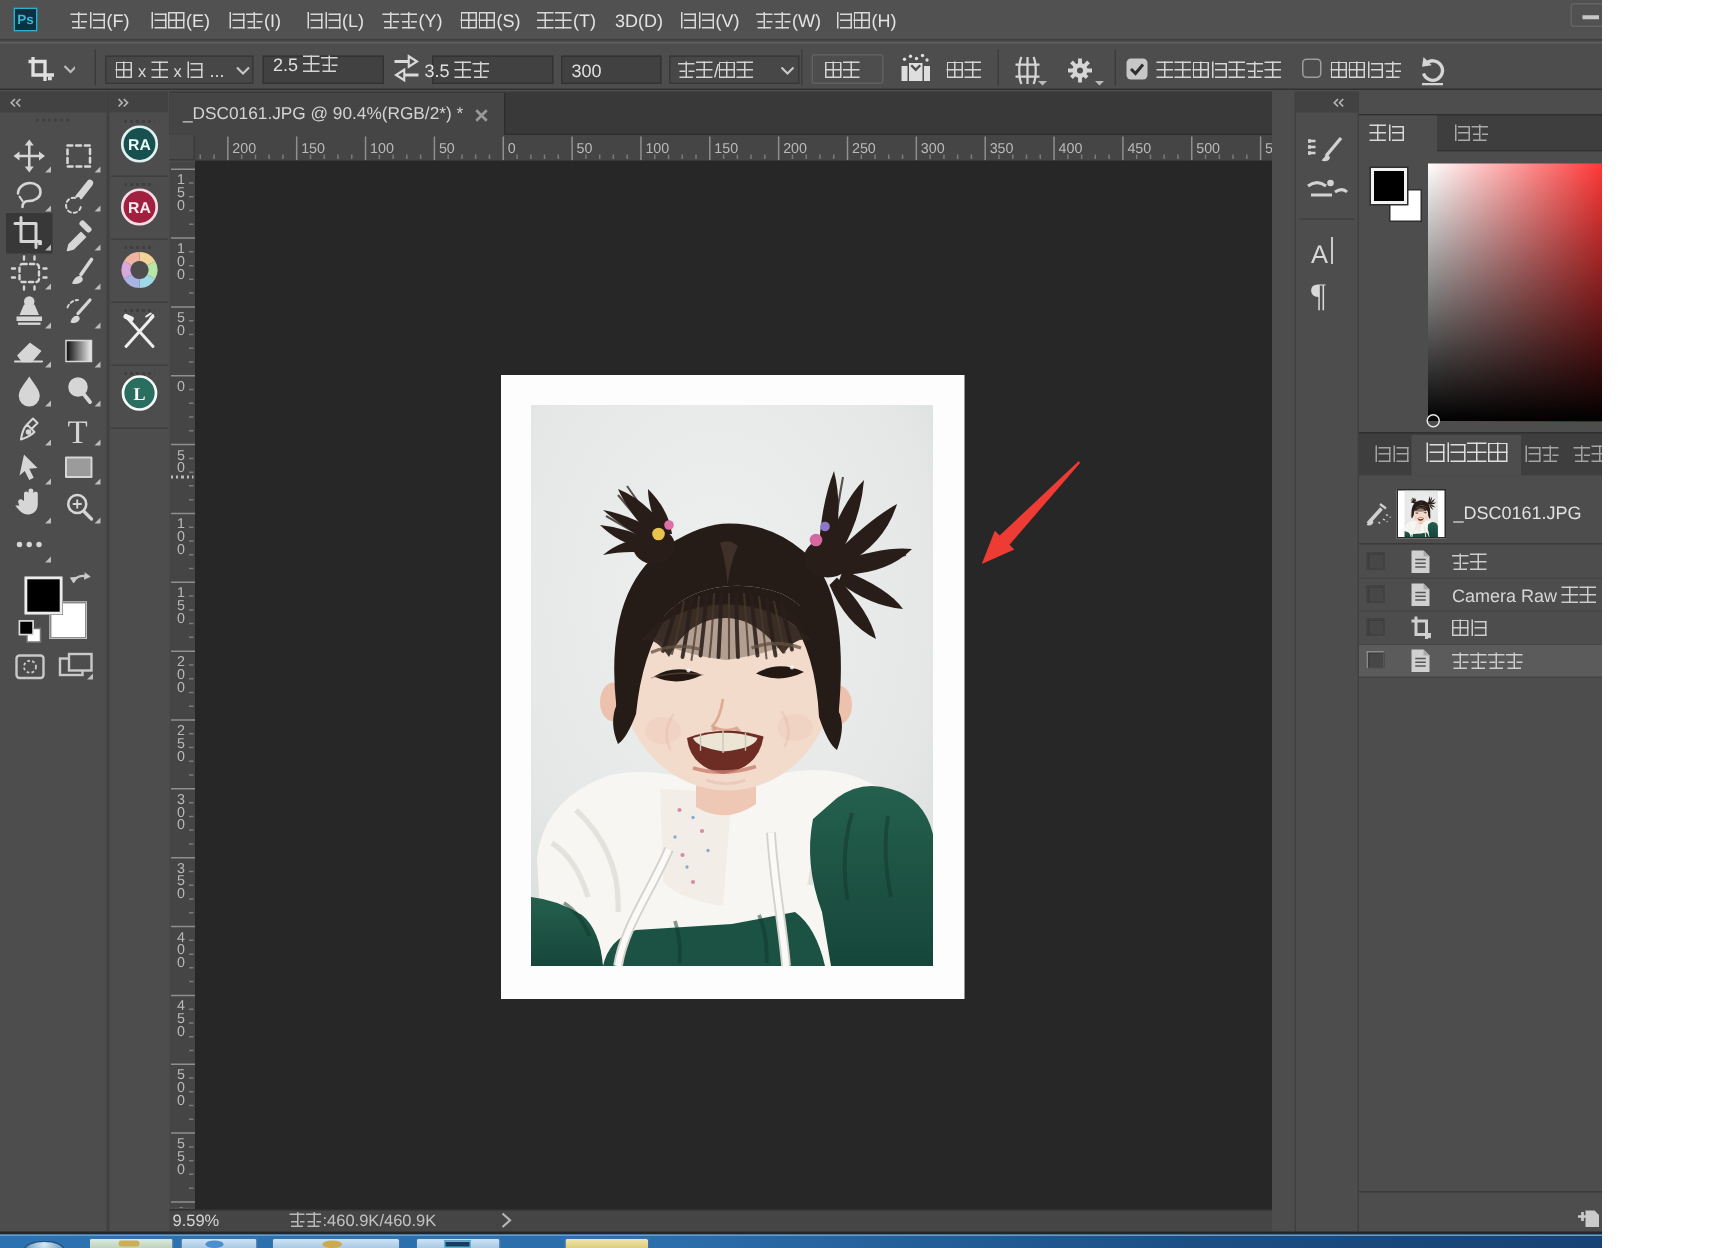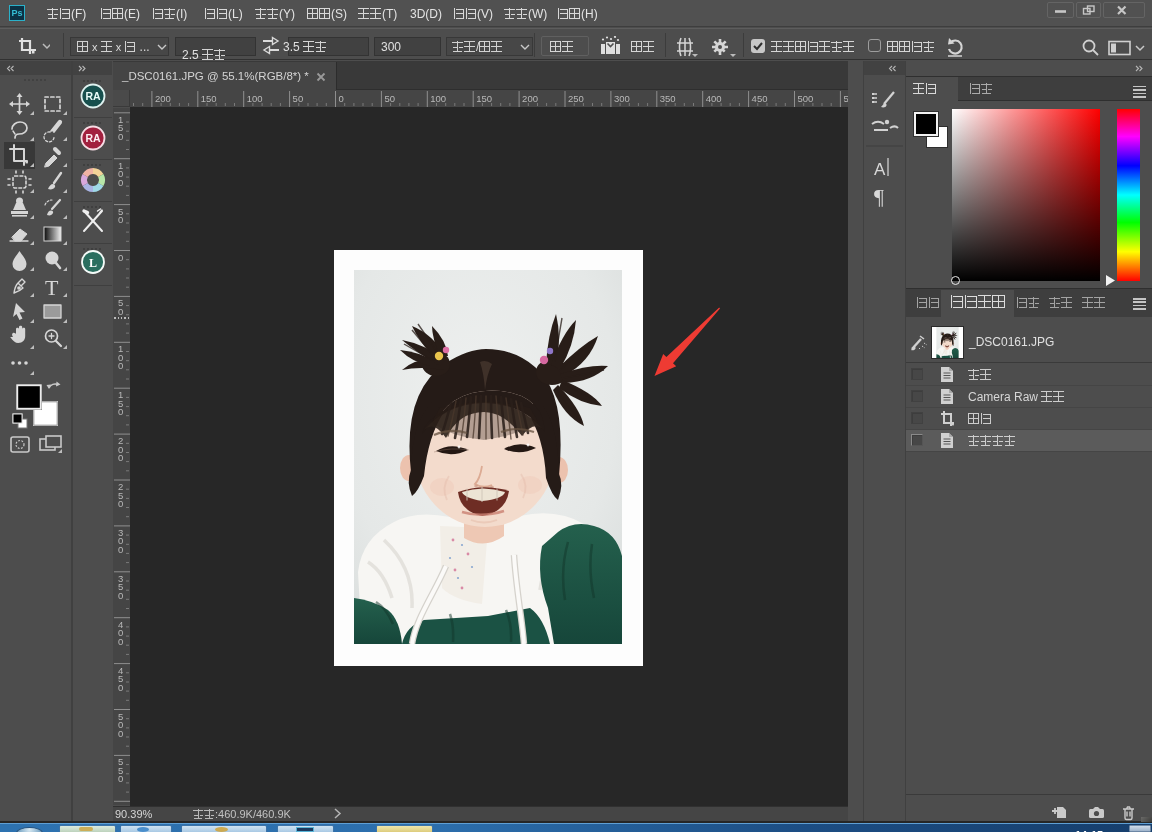--- a/index.html
+++ b/index.html
@@ -1,15 +1,15 @@
 <!DOCTYPE html>
 <html><head><meta charset="utf-8"><style>
 *{margin:0;padding:0;box-sizing:border-box;}
 body{width:1152px;height:832px;overflow:hidden;font-family:'Liberation Sans',sans-serif;-webkit-font-smoothing:antialiased;}
-#root{position:relative;width:1152px;height:832px;background:#4d4d4d;overflow:hidden;}
+#root{position:relative;width:1068px;height:832px;background:#4d4d4d;overflow:hidden;}
 .abs{position:absolute;}
 .t{position:absolute;white-space:nowrap;}
 .g{display:inline-block;background-repeat:no-repeat;vertical-align:-1px;opacity:.93;margin:0 1px 0 0;}
 .s10{width:10px;height:10px;}
 .s10.v4{background-image:linear-gradient(currentColor,currentColor),linear-gradient(currentColor,currentColor),linear-gradient(currentColor,currentColor),linear-gradient(currentColor,currentColor),linear-gradient(currentColor,currentColor);background-position:0 1px,5px 0,1px 6px,7px 6px,1px 9px;background-size:10px 1px,1px 10px,4px 1px,4px 1px,8px 1px;}
 .s11{width:11px;height:11px;}
 .s11.v1{background-image:linear-gradient(currentColor,currentColor),linear-gradient(currentColor,currentColor),linear-gradient(currentColor,currentColor),linear-gradient(currentColor,currentColor);background-position:0 0,0 5px,0 10px,5px 0;background-size:11px 1px,11px 1px,11px 1px,1px 11px;}
 .s11.v2{box-shadow:inset 0 0 0 1px currentColor;background-image:linear-gradient(currentColor,currentColor),linear-gradient(currentColor,currentColor);background-position:0 5px,5px 0;background-size:11px 1px,1px 11px;}
 .s11.v3{background-image:linear-gradient(currentColor,currentColor),linear-gradient(currentColor,currentColor),linear-gradient(currentColor,currentColor),linear-gradient(currentColor,currentColor),linear-gradient(currentColor,currentColor);background-position:1px 0,3px 1px,3px 5px,3px 10px,10px 1px;background-size:1px 11px,8px 1px,8px 1px,8px 1px,1px 10px;}
 .s11.v4{background-image:linear-gradient(currentColor,currentColor),linear-gradient(currentColor,currentColor),linear-gradient(currentColor,currentColor),linear-gradient(currentColor,currentColor),linear-gradient(currentColor,currentColor);background-position:0 1px,5px 0,1px 6px,7px 6px,1px 10px;background-size:11px 1px,1px 11px,4px 1px,4px 1px,9px 1px;}
@@ -47,21 +47,21 @@
       <rect x="16" y="15" width="2.5" height="2.5" fill="#e0e0e0"></rect>
       <path d="M27,8l4,4l4,-4" fill="none" stroke="#bbb" stroke-width="1.5"></path>
     </svg>
 <div class="abs" style="left:63px;top:33px;width:1px;height:24px;background:#3c3c3c"></div>
 <div class="abs" style="left:70px;top:37px;width:99px;height:19px;background:#474747;border:1px solid #383838"></div>
 <span class="t" style="left:77px;top:40px;font-size:12px;color:#dcdcdc"><b class="g s11 v2"></b><span style="font-size:11px"> x </span><b class="g s11 v1"></b><span style="font-size:11px"> x </span><b class="g s11 v3"></b> ...</span>
 <svg class="abs" style="left:157px;top:44px" width="10" height="7">
       <path d="M1,1l4,4l4,-4" fill="none" stroke="#c9c9c9" stroke-width="1.4"></path>
     </svg>
 <div class="abs" style="left:175px;top:37px;width:81px;height:19px;background:#414141;border:1px solid #333"></div>
-<span class="t" style="left:182px;top:48px;font-size:12px;color:#e0e0e0">2.5 <b class="g s11 v1"></b><b class="g s11 v4"></b></span>
+<span class="t" style="left:182px;top:36px;font-size:12px;color:#e0e0e0">2.5 <b class="g s11 v1"></b><b class="g s11 v4"></b></span>
 <svg class="abs" style="left:261px;top:36px" width="20" height="19">
       <path d="M2,5h9" stroke="#dadada" stroke-width="2"></path>
       <path d="M11.5,1.5l5.5,3.5l-5.5,3.5z" fill="none" stroke="#dadada" stroke-width="1.4"></path>
       <path d="M18,14h-9" stroke="#dadada" stroke-width="2"></path>
       <path d="M8.5,10.5L3,14l5.5,3.5z" fill="none" stroke="#dadada" stroke-width="1.4"></path>
     </svg>
 <div class="abs" style="left:288px;top:37px;width:81px;height:19px;background:#414141;border:1px solid #333"></div>
 <span class="t" style="left:283px;top:40px;font-size:12px;color:#e0e0e0">3.5 <b class="g s11 v1"></b><b class="g s11 v4"></b></span>
 <div class="abs" style="left:374px;top:37px;width:67px;height:19px;background:#414141;border:1px solid #333"></div>
 <span class="t" style="left:381px;top:40px;font-size:12px;color:#e0e0e0">300</span>
@@ -246,21 +246,21 @@
         <path d="M-9,-10L9,10"></path>
         <path d="M9,-10L-9,10"></path>
         <path d="M-9,-10l3.5,1.5" stroke-width="3.4"></path>
         <path d="M9,-11l-2,2.5m0.5,-3.5l-3,2" stroke-width="1.4"></path>
       </g>
       <circle cx="19" cy="187" r="11" fill="#2a6e5f" stroke="#f5fbf9" stroke-width="1.8"></circle>
       <text x="19" y="191.5" text-anchor="middle" font-size="12" font-family="Liberation Serif" font-weight="bold" fill="#fff">L</text>
     </svg>
 <div class="abs" style="left:113px;top:61px;width:735px;height:29px;background:#393939;border-bottom:1px solid #2e2e2e"></div>
 <div class="abs" style="left:113px;top:62px;width:224px;height:28px;background:#454545;border-right:1px solid #2c2c2c"></div>
-<span class="t" style="left:122px;top:70px;font-size:11.5px;color:#d4d4d4">_DSC0161.JPG @ 55.1%(RGB/8*) *</span>
+<span class="t" style="left:122px;top:70px;font-size:11.5px;color:#d4d4d4">_DSC0161.JPG @ 90.4%(RGB/2*) *</span>
 <svg class="abs" style="left:316px;top:72px" width="10" height="10">
       <path d="M1.5,1.5l7,7m0,-7l-7,7" stroke="#9a9a9a" stroke-width="1.8"></path>
     </svg>
 <svg width="735" height="17" style="position:absolute;left:113px;top:90px">
       <rect width="735" height="17" fill="#454545"></rect>
       <rect x="0" y="0" width="17" height="17" fill="#4a4a4a"></rect>
       <path d="M38.9,1V17 M84.8,1V17 M130.7,1V17 M176.6,1V17 M222.5,1V17 M268.4,1V17 M314.3,1V17 M360.2,1V17 M406.1,1V17 M452.0,1V17 M497.9,1V17 M543.8,1V17 M589.7,1V17 M635.6,1V17 M681.5,1V17 M727.4,1V17" stroke="#8f8f8f" stroke-width="1"></path>
       <path d="M20.5,13V16 M29.7,13V16 M48.1,13V16 M57.3,13V16 M66.4,13V16 M75.6,13V16 M94.0,13V16 M103.2,13V16 M112.3,13V16 M121.5,13V16 M139.9,13V16 M149.1,13V16 M158.2,13V16 M167.4,13V16 M185.8,13V16 M195.0,13V16 M204.1,13V16 M213.3,13V16 M231.7,13V16 M240.9,13V16 M250.0,13V16 M259.2,13V16 M277.6,13V16 M286.8,13V16 M295.9,13V16 M305.1,13V16 M323.5,13V16 M332.7,13V16 M341.8,13V16 M351.0,13V16 M369.4,13V16 M378.6,13V16 M387.7,13V16 M396.9,13V16 M415.3,13V16 M424.5,13V16 M433.6,13V16 M442.8,13V16 M461.2,13V16 M470.4,13V16 M479.5,13V16 M488.7,13V16 M507.1,13V16 M516.3,13V16 M525.4,13V16 M534.6,13V16 M553.0,13V16 M562.2,13V16 M571.3,13V16 M580.5,13V16 M598.9,13V16 M608.1,13V16 M617.2,13V16 M626.4,13V16 M644.8,13V16 M654.0,13V16 M663.1,13V16 M672.3,13V16 M690.7,13V16 M699.9,13V16 M709.0,13V16 M718.2,13V16" stroke="#7a7a7a" stroke-width="1"></path>
       <text x="41.9" y="12" font-size="9.5" fill="#b9b9b9">200</text>
       <text x="87.8" y="12" font-size="9.5" fill="#b9b9b9">150</text>
@@ -332,21 +332,21 @@
 <div class="abs" style="left:113px;top:90px;width:17px;height:17px;background:#4a4a4a;border-right:1px solid #3a3a3a;border-bottom:1px solid #3a3a3a"></div>
 <div class="abs" style="left:130px;top:107px;width:718px;height:699px;background:#272727"></div>
 <div class="abs" style="left:334px;top:250px;width:309px;height:416px;background:#fdfdfd"></div>
 <svg class="abs" style="left:354px;top:270px" width="268" height="374" viewBox="0 0 268 374">
       <use href="#girl"></use>
     </svg>
 <svg class="abs" style="left:645px;top:300px" width="85" height="85">
       <path d="M74.2,7.4 L21.4,57 L18.2,53.9 L9.5,76 L31.2,66.3 L28,63.2 L75,8.6 Z" fill="#ee3b33"></path>
     </svg>
 <div class="abs" style="left:113px;top:806px;width:735px;height:15px;background:#454545;border-top:1px solid #303030"></div>
-<span class="t" style="left:115px;top:808px;font-size:11px;color:#d6d6d6">90.39%</span>
+<span class="t" style="left:115px;top:808px;font-size:11px;color:#d6d6d6">9.59%</span>
 <span class="t" style="left:193px;top:808px;font-size:11px;color:#c2c2c2"><b class="g s10 v4"></b><b class="g s10 v4"></b>:460.9K/460.9K</span>
 <svg class="abs" style="left:333px;top:808px" width="10" height="11">
       <path d="M2,1l5,4.5L2,10" fill="none" stroke="#b5b5b5" stroke-width="1.5"></path>
     </svg>
 <div class="abs" style="left:849px;top:61px;width:303px;height:760px;background:#4d4d4d"></div>
 <div class="abs" style="left:863px;top:61px;width:1px;height:760px;background:#404040"></div>
 <div class="abs" style="left:864px;top:61px;width:41px;height:14px;background:#424242"></div>
 <div class="abs" style="left:905px;top:61px;width:1px;height:760px;background:#404040"></div>
 <svg class="abs" style="left:888px;top:65px" width="12" height="8">
       <path d="M4,1L1.5,3.5L4,6 M7.5,1L5,3.5L7.5,6" fill="none" stroke="#b5b5b5" stroke-width="1.1"></path>

